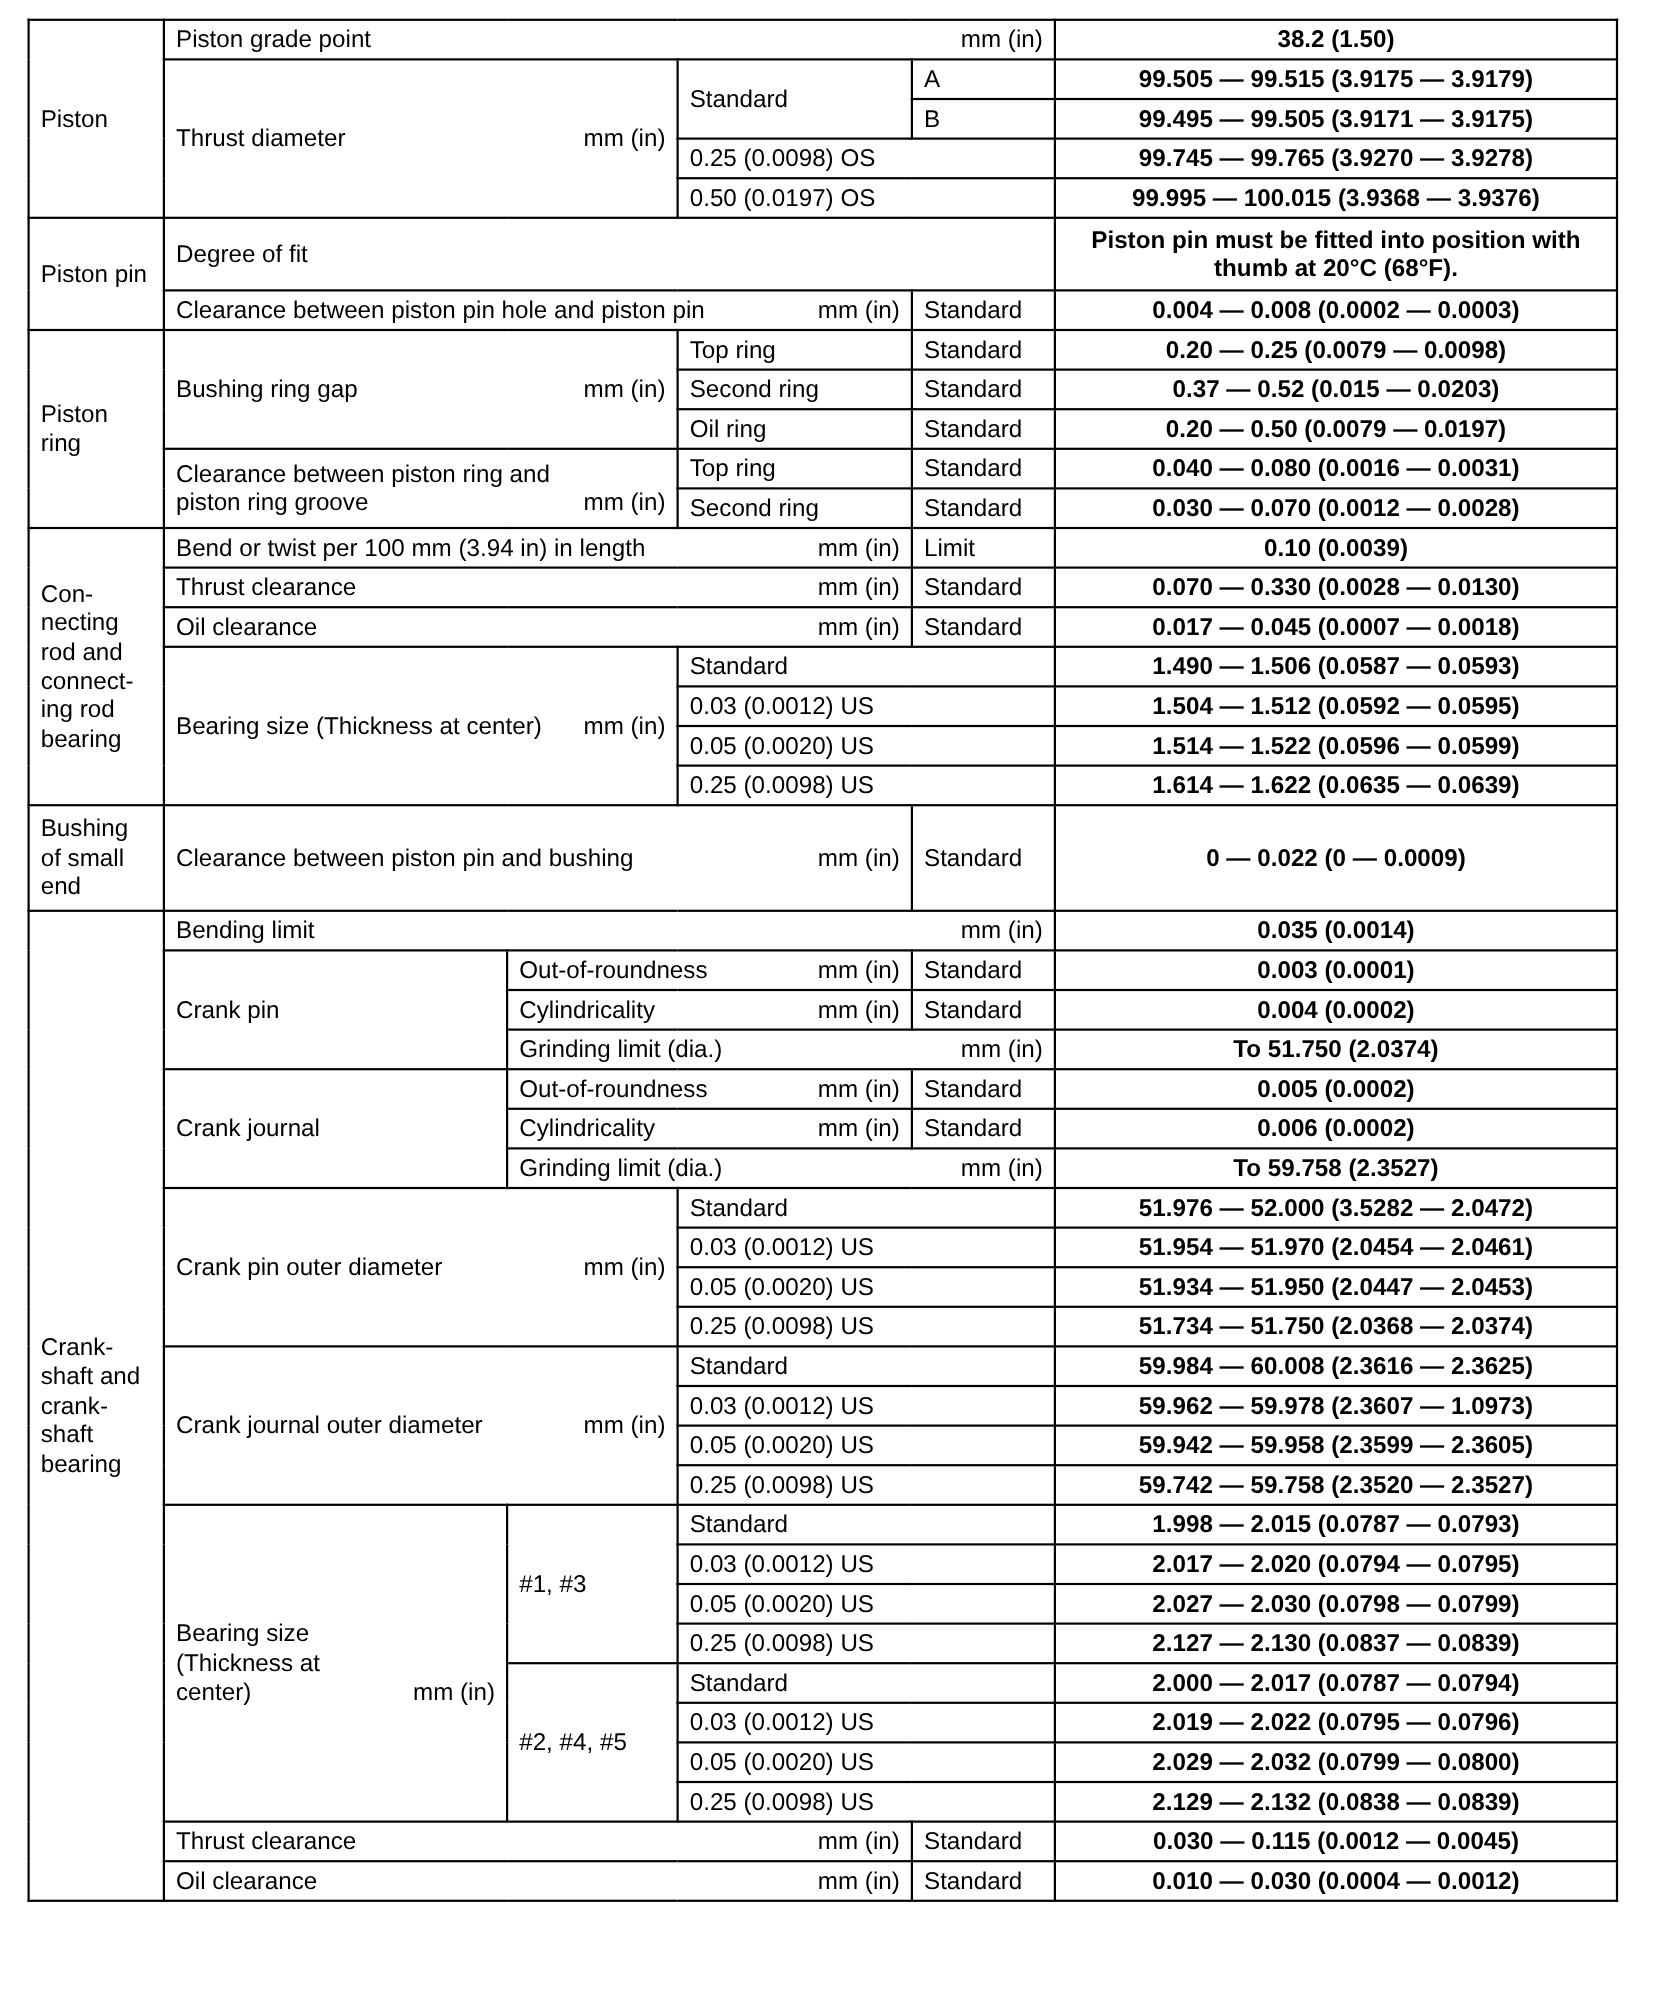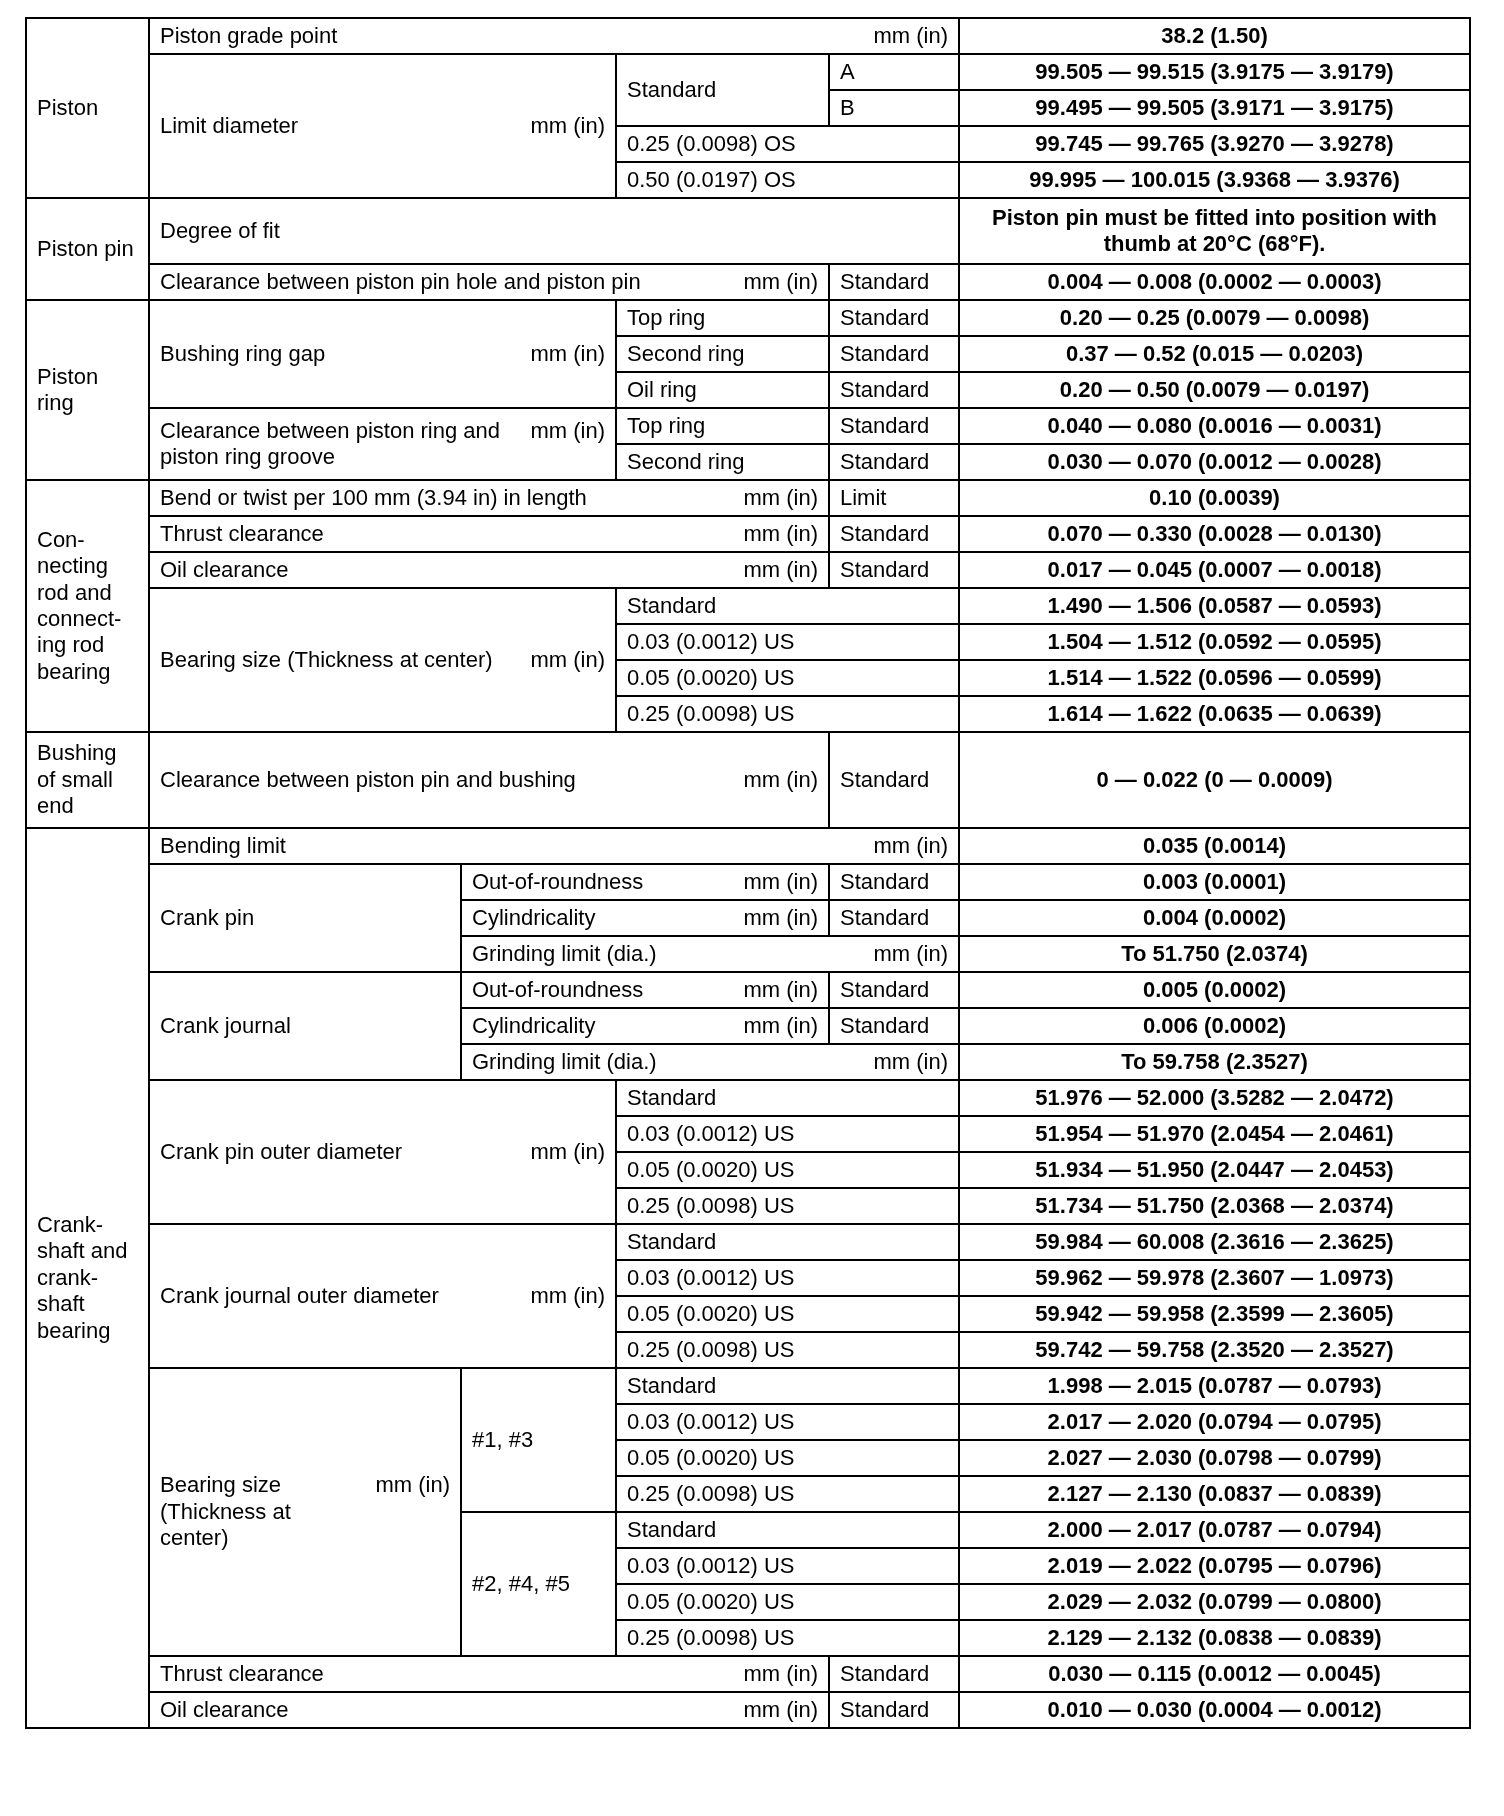--- a/index.html
+++ b/index.html
@@ -14,21 +14,21 @@
   }
   #spec td {
     border: 2px solid #000;
     padding: 0 10px;
     height: 34px;
     vertical-align: middle;
     overflow: hidden;
   }
   #spec td.cat { padding-left: 10px; }
   #spec td.val { text-align: center; font-weight: bold; }
-  .item { display: flex; justify-content: space-between; align-items: flex-start; }
+  .item { display: flex; justify-content: space-between; align-items: flex-end; }
   .item .unitlbl { white-space: nowrap; margin-left: 12px; }
   .tall { height: 94px !important; }
   .two { height: 64px !important; }
 </style>
 </head>
 <body>
 
 <table id="spec">
   <colgroup>
     <col style="width:123px">
@@ -46,21 +46,21 @@
         <div class="item">
             <span>Piston grade point</span>
             <span class="unitlbl">mm (in)</span>
           </div>
       </td>
       <td class="val">38.2 (1.50)</td>
     </tr>
     <tr>
       <td colspan="2" rowspan="4">
         <div class="item">
-            <span>Limit diameter</span>
+            <span>Thrust diameter</span>
             <span class="unitlbl">mm (in)</span>
           </div>
       </td>
       <td rowspan="2">Standard</td>
       <td>A</td>
       <td class="val">99.505 — 99.515 (3.9175 — 3.9179)</td>
     </tr>
     <tr>
       <td>B</td>
       <td class="val">99.495 — 99.505 (3.9171 — 3.9175)</td>

